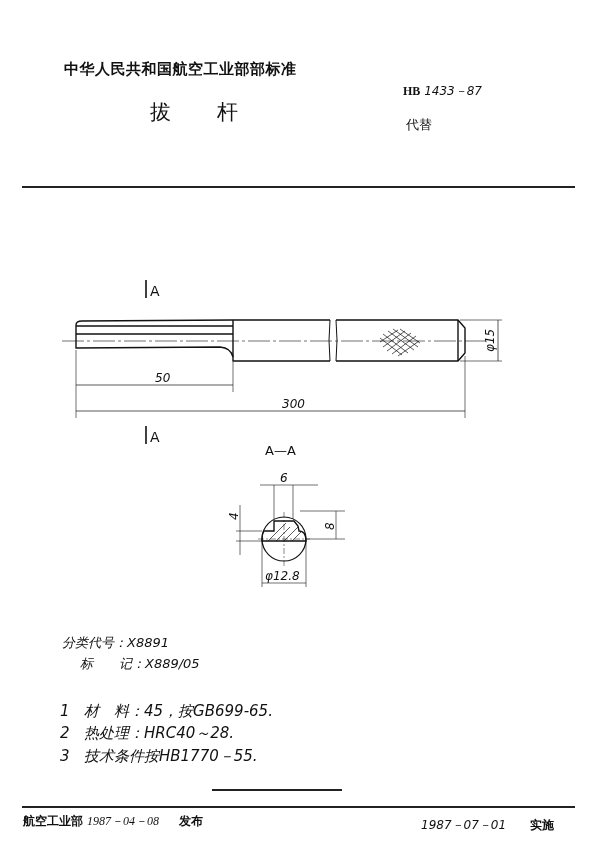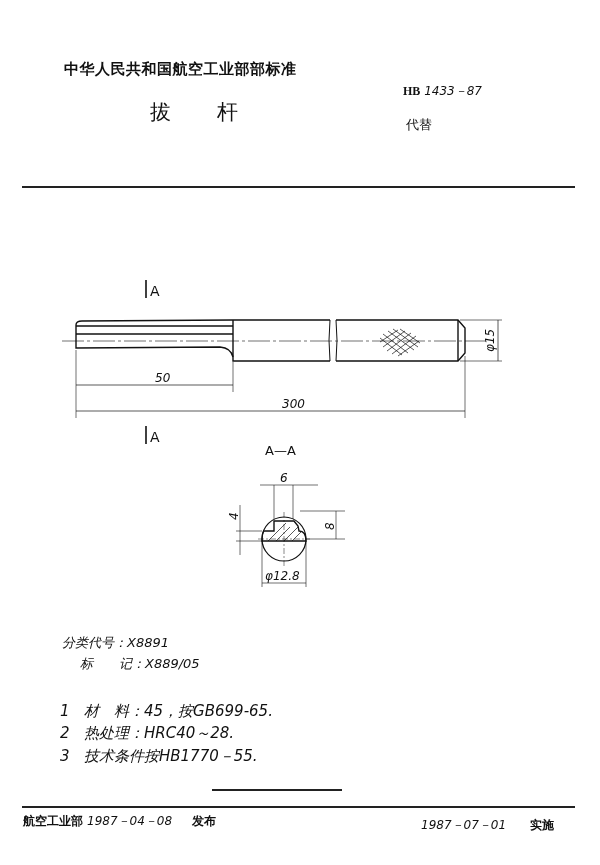--- a/index.html
+++ b/index.html
@@ -10,21 +10,21 @@
   .std-number { left: 403px; top: 83px; font-size: 12px; }
   .std-number b { font-family: "Liberation Serif", serif; font-weight: bold; }
   .std-number i { font-family: "DejaVu Sans", sans-serif; font-style: italic; font-weight: normal; }
   .doc-title { left: 150px; top: 98px; font-size: 21px; font-family: "DejaVu Serif", serif; letter-spacing: 46px; }
   .replaces { left: 406px; top: 116px; font-size: 13px; }
   .rule { position: absolute; background: #222; }
   .drawing { position: absolute; left: 0; top: 260px; }
   .meta { left: 62px; font-size: 13px; font-style: italic; }
   .note { left: 60px; font-size: 15px; font-style: italic; }
   .note .num { display: inline-block; width: 24px; }
-  .footer-left { left: 23px; top: 813px; font-size: 12px; }
+  .footer-left { left: 23px; top: 813px; font-size: 12px; font-family: Liberation Serif, serif; }
   .footer-left .org { font-weight: bold; }
   .footer-left .date { font-style: italic; margin-left: 4px; }
   .footer-left .act { font-weight: bold; margin-left: 20px; }
   .footer-right { left: 421px; top: 817px; font-size: 12px; }
   .footer-right .date { font-style: italic; }
   .footer-right .act { font-weight: bold; margin-left: 24px; }
 </style>
 </head>
 <body>
 

